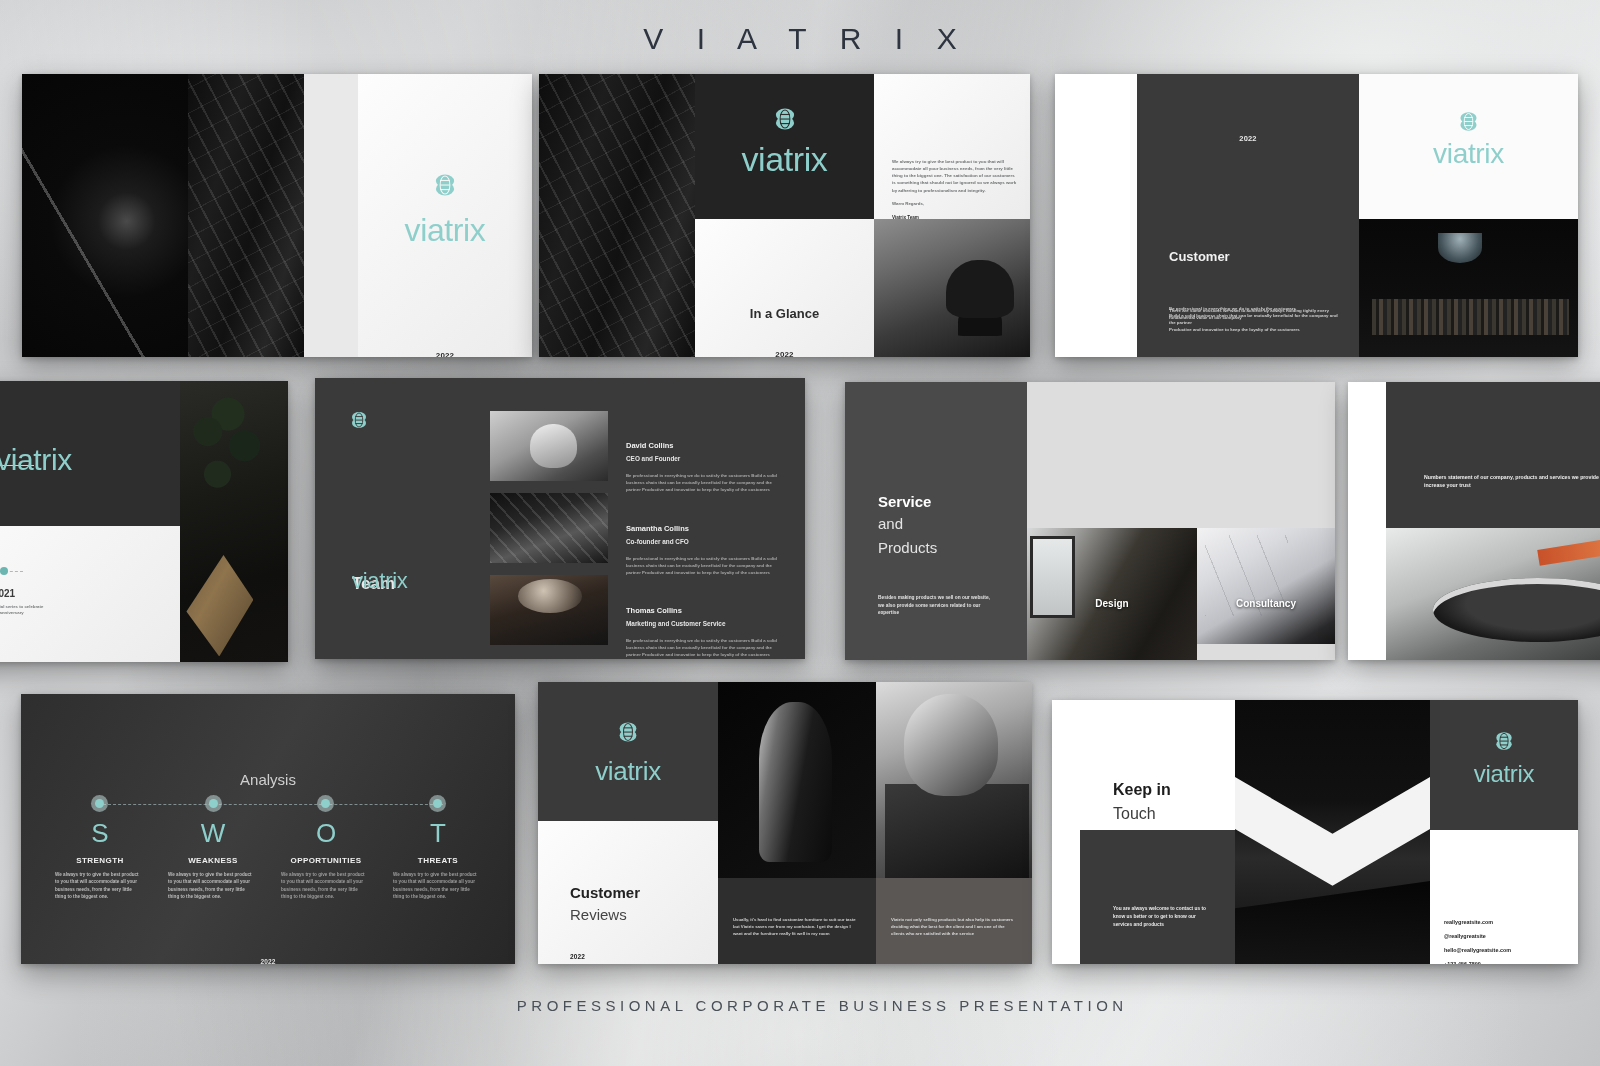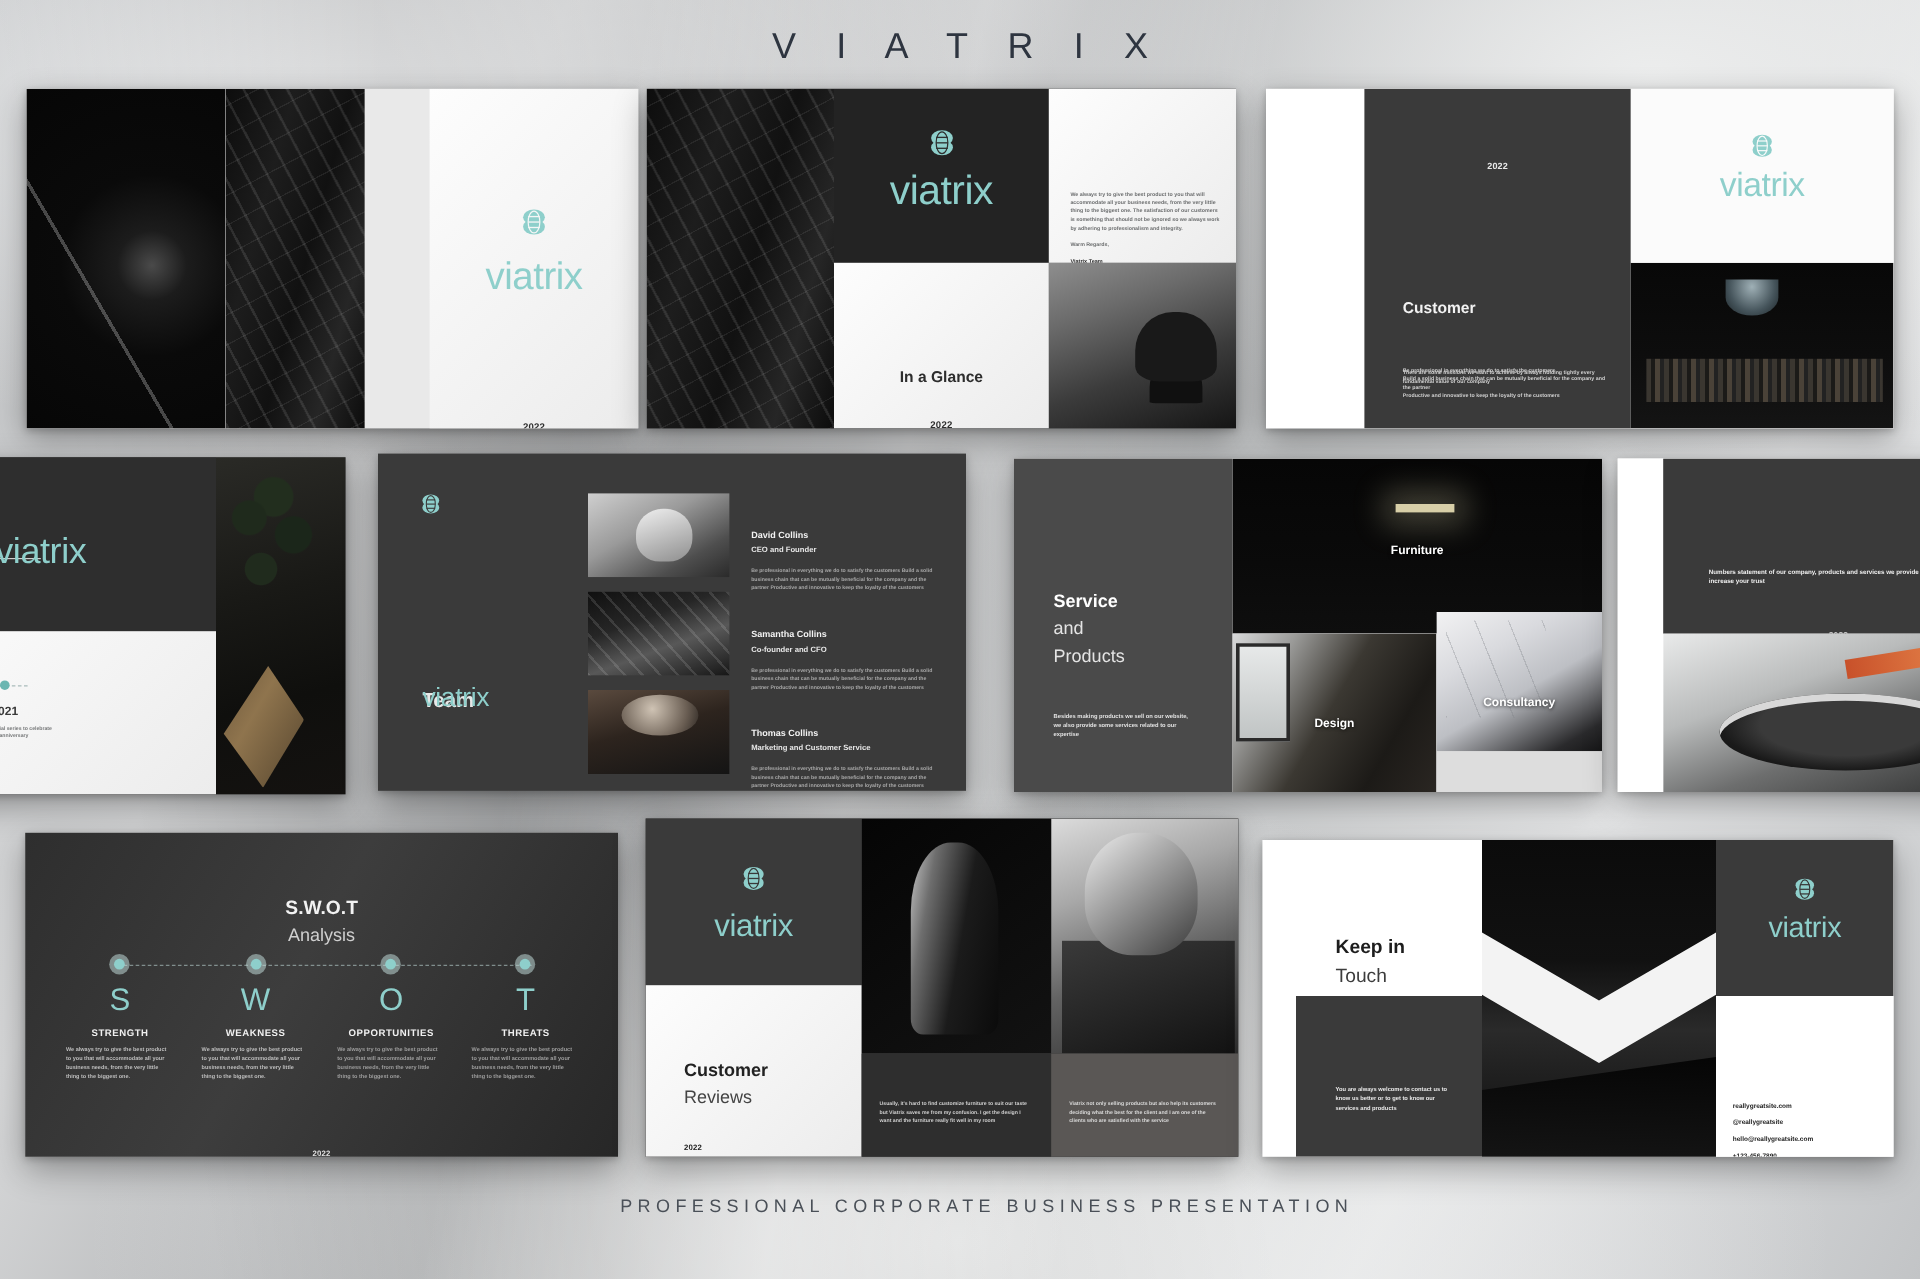--- a/index.html
+++ b/index.html
@@ -308,47 +308,42 @@
 
 <div class="slide" style="left:845px;top:382px;width:490px;height:278px;background:#ddd;">
   <div class="pane" style="left:0;top:0;width:182px;height:278px;background:#4a4a4a;">
     <div class="t" style="left:33px;top:84px;font-size:15px;font-weight:700;color:#fff;">Service</div>
     <div class="t" style="left:33px;top:106px;font-size:15px;font-weight:400;color:#e4e4e4;">and</div>
     <div class="t" style="left:33px;top:130px;font-size:15px;font-weight:400;color:#e4e4e4;">Products</div>
     <div class="t" style="left:33px;top:185px;width:115px;font-size:4.8px;line-height:1.6;color:#e2e2e2;font-weight:700;">Besides making products we sell on our website, we also provide some services related to our expertise</div>
     <div class="t yr" style="left:33px;top:254px;font-size:6.5px;color:#e2e2e2;">2022</div>
   </div>
 
-  <div class="pane" style="left:182px;top:0;width:308px;height:146px;">
-    <div class="ph ph-room-dark"></div>
-    <div class="svc-label" style="left:0;top:72px;width:308px;text-align:center;">Furniture</div>
-  </div>
   <div class="pane" style="left:182px;top:146px;width:170px;height:132px;">
     <div class="ph ph-library"></div>
     <div class="svc-label" style="left:0;top:70px;width:170px;text-align:center;">Design</div>
   </div>
-  <div class="pane" style="left:352px;top:128px;width:138px;height:116px;">
+  <div class="pane" style="left:352px;top:146px;width:138px;height:116px;">
     <div class="ph ph-marble"></div>
     <div class="svc-label" style="left:0;top:70px;width:138px;text-align:center;">Consultancy</div>
   </div>
 </div>
 
 <div class="slide" style="left:1348px;top:382px;width:330px;height:278px;background:#fff;">
   <div class="pane white" style="left:0;top:0;width:330px;height:278px;"></div>
   <div class="pane dark" style="left:38px;top:0;width:292px;height:146px;">
     <div class="t" style="left:38px;top:64px;width:200px;font-size:5.2px;line-height:1.62;color:#f0f0f0;font-weight:700;">Numbers statement of our company, products and services we provide to increase your trust</div>
     <div class="t yr" style="left:0;top:118px;width:292px;text-align:center;font-size:7px;color:#f0f0f0;">2022</div>
   </div>
   <div class="pane" style="left:38px;top:146px;width:292px;height:132px;">
     <div class="ph ph-table"></div>
   </div>
 </div>
 
 <div class="slide" style="left:21px;top:694px;width:494px;height:270px;background:linear-gradient(120deg,#2e2e2e,#3d3d3d 45%,#272727 100%);">
-  <div class="t" style="left:0;top:28px;width:494px;text-align:center;font-size:16px;font-weight:700;color:#f2f2f2;">S.W.O.T</div>
   <div class="t" style="left:0;top:50px;width:494px;text-align:center;font-size:15px;font-weight:400;color:#cfcfcf;">Analysis</div>
 
   <div class="swot-line" style="left:82px;top:110px;width:340px;"></div>
   <div class="swot-dot" style="left:74px;top:105px;"></div>
   <div class="swot-dot" style="left:188px;top:105px;"></div>
   <div class="swot-dot" style="left:300px;top:105px;"></div>
   <div class="swot-dot" style="left:412px;top:105px;"></div>
 
   <div class="swot-letter" style="left:39px;top:124px;width:80px;">S</div>
   <div class="swot-letter" style="left:152px;top:124px;width:80px;">W</div>

